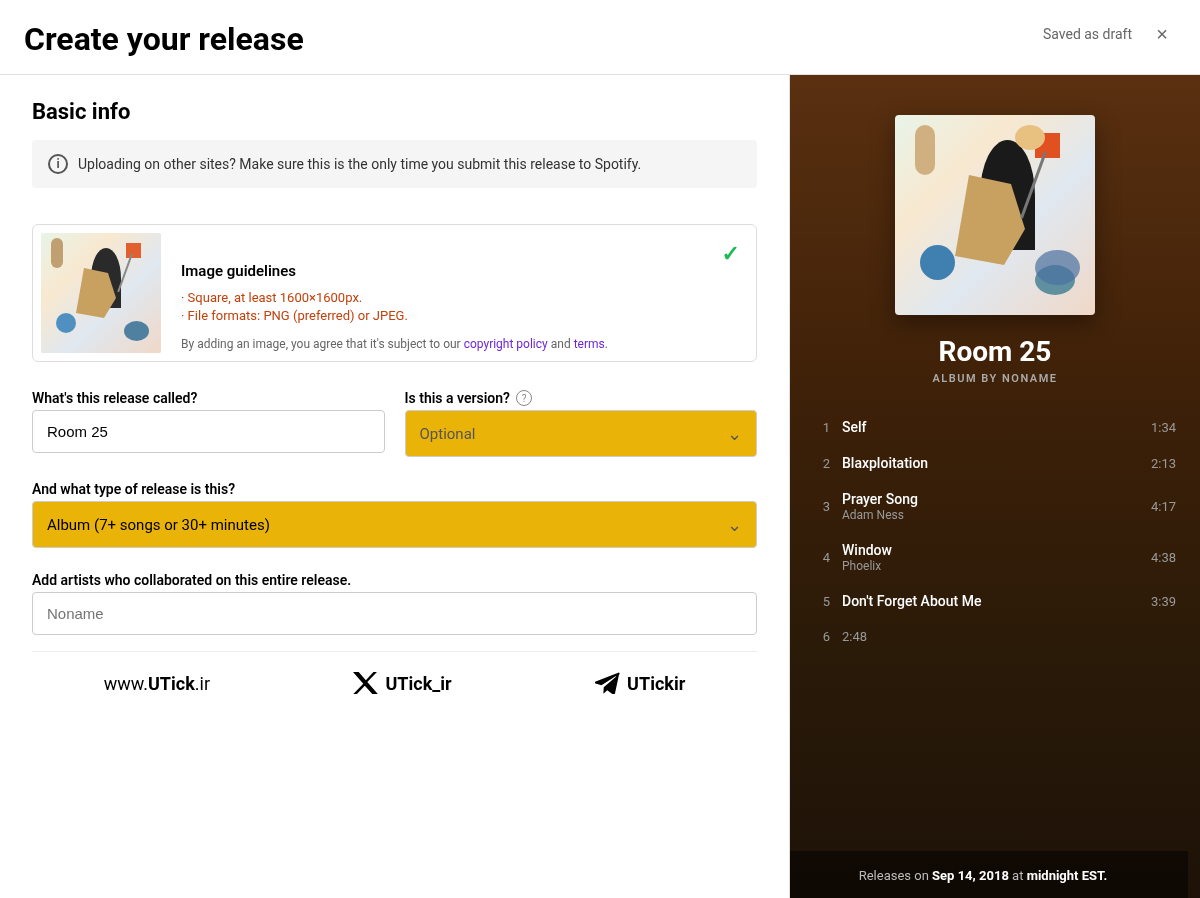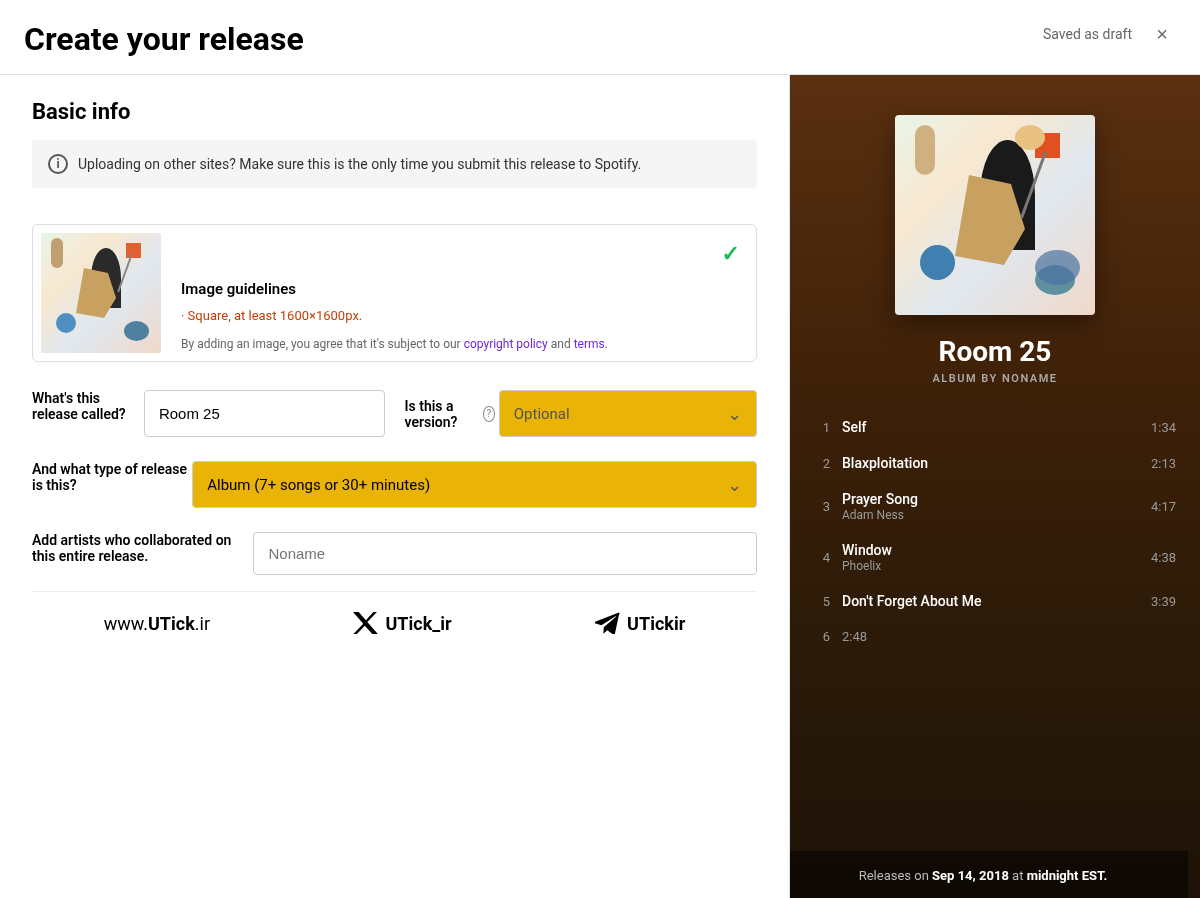--- a/index.html
+++ b/index.html
@@ -87,21 +87,21 @@
     .image-agreement a { color: #6d28d9; text-decoration: none; }
     .checkmark {
       position: absolute; top: 16px; right: 16px;
       color: #1db954; font-size: 22px; font-weight: 700;
     }
 
     
     .form-row {
       display: flex; gap: 20px; margin-bottom: 24px;
     }
-    .form-group { display: flex; flex-direction: row; gap: 4px; }
+    .form-group { display: flex; flex-direction: column; gap: 4px; }
     .form-group.half { flex: 0 0 calc(50% - 10px); }
     .form-group.full { flex: 1; }
 
     .form-label { font-size: 14px; font-weight: 600; color: #000; }
     .form-label-row { display: flex; align-items: center; gap: 6px; }
     .help-icon {
       width: 16px; height: 16px; border: 1.5px solid #888; border-radius: 50%;
       display: flex; align-items: center; justify-content: center;
       font-size: 10px; color: #888; cursor: pointer;
     }
@@ -223,20 +223,21 @@
           <div class="art-shape1"></div>
           <div class="art-shape3"></div>
           <div class="art-shape4"></div>
           <div class="art-line1"></div>
           <div style="position:absolute;width:25px;height:20px;background:#5080a0;bottom:12px;right:12px;border-radius:50%;"></div>
         </div>
       </div>
       <div class="image-info">
         <div class="image-guidelines-title">Image guidelines</div>
         <div class="image-guideline-item">· Square, at least 1600×1600px.</div>
+        <div class="image-guideline-item">· File formats: PNG (preferred) or JPEG.</div>
         <div class="image-agreement">
           By adding an image, you agree that it's subject to our <a>copyright policy</a> and <a>terms</a>.
         </div>
       </div>
       <span class="checkmark">✓</span>
     </div>
 
     <div class="form-row">
       <div class="form-group half">
         <label class="form-label">What's this release called?</label>

